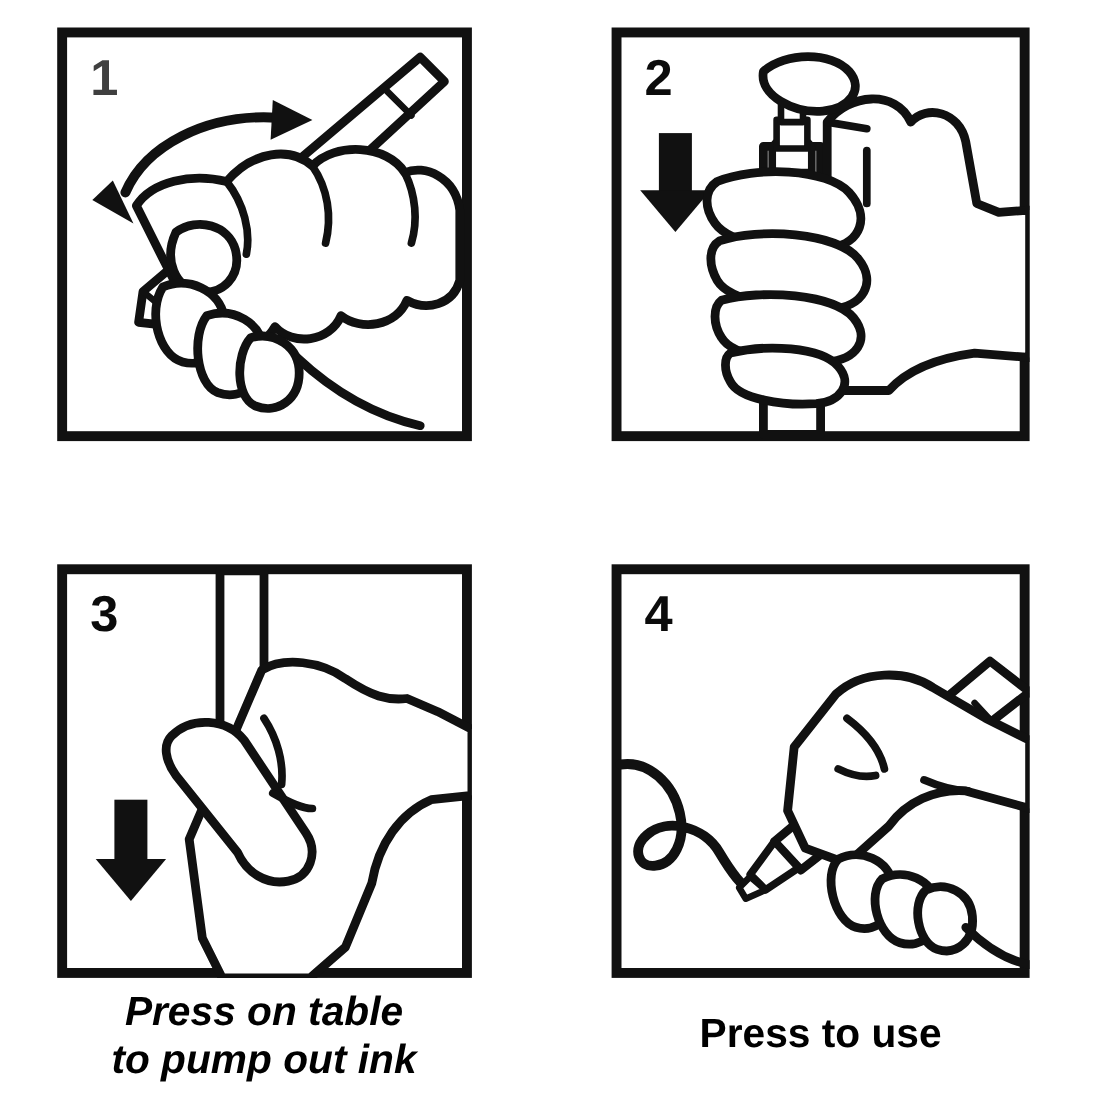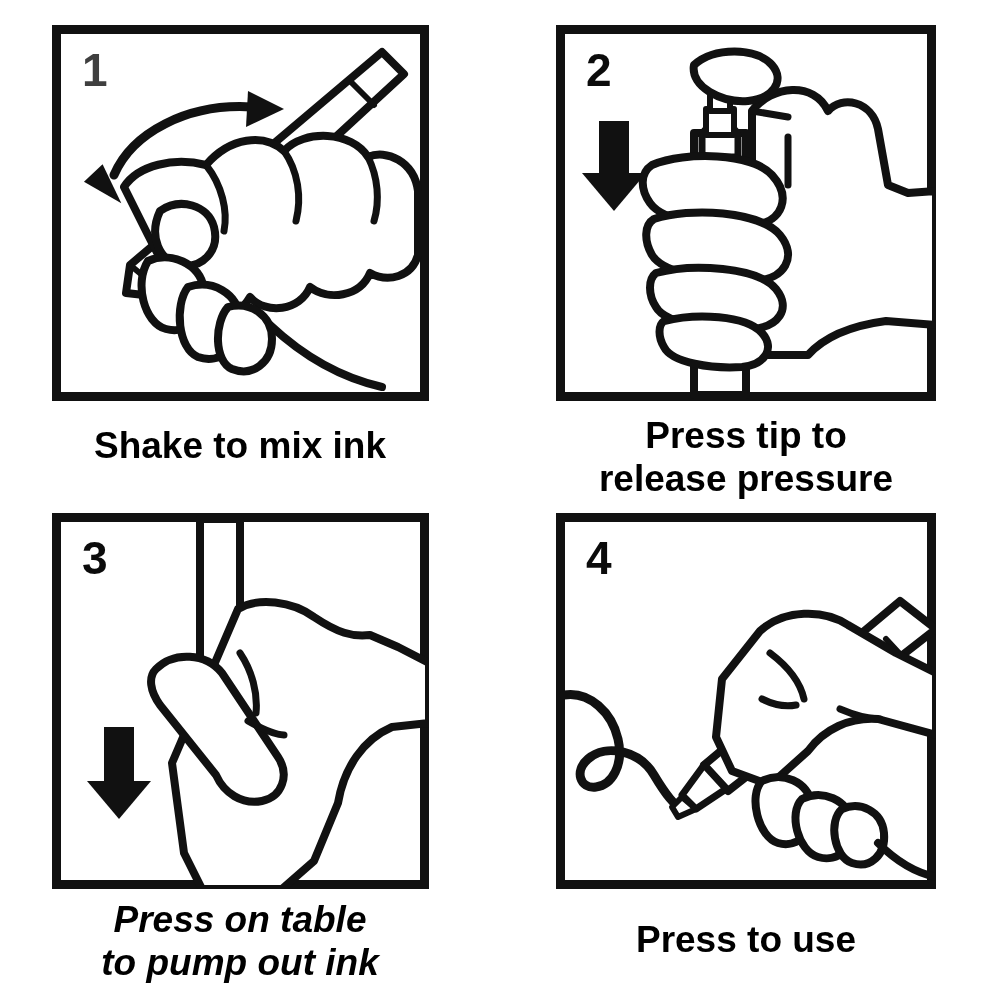--- a/index.html
+++ b/index.html
@@ -128,21 +128,20 @@
                  C 126 324, 122 280, 136 262 Z"></path>
         <path class="paper" stroke-width="8" d="M 176 282 C 198 276, 220 290, 220 314
                  C 220 338, 200 352, 180 344
                  C 162 336, 162 298, 176 282 Z"></path>
 
         <path class="ink" stroke-width="8" d="M 218 300 C 250 330, 286 352, 330 362"></path>
       </g>
     </svg>
     <div class="step-number num-1" style="color: rgb(63, 63, 63);">1</div>
   </div>
-  <div class="caption" id="caption-1">Shake to mix ink</div>
 
   <div class="panel" id="panel-2">
     <div class="frame"></div>
     <svg class="art" viewBox="0 0 380 376">
 
       <g class="solid">
         <rect x="43" y="96" width="30" height="58"></rect>
         <polygon points="26 148, 90 148, 58 186"></polygon>
       </g>
 
@@ -183,22 +182,20 @@
                  C 162 306, 110 300, 100 282
                  C 92 270, 92 254, 100 248 Z"></path>
         <path class="paper" stroke-width="8" d="M 108 296 C 140 288, 190 290, 206 308
                  C 220 324, 208 340, 186 342
                  C 156 344, 116 338, 108 322
                  C 102 312, 102 300, 108 296 Z"></path>
       </g>
     </svg>
     <div class="step-number num-2" style="color: rgb(11, 11, 11);">2</div>
   </div>
-  <div class="caption" id="caption-2">Press tip to
-release pressure</div>
 
   <div class="panel" id="panel-3">
     <div class="frame"></div>
     <svg class="art" viewBox="0 0 377 376">
 
       <g class="solid">
         <rect x="52" y="214" width="30" height="60"></rect>
         <polygon points="35 268, 99 268, 67 306"></polygon>
       </g>
 

